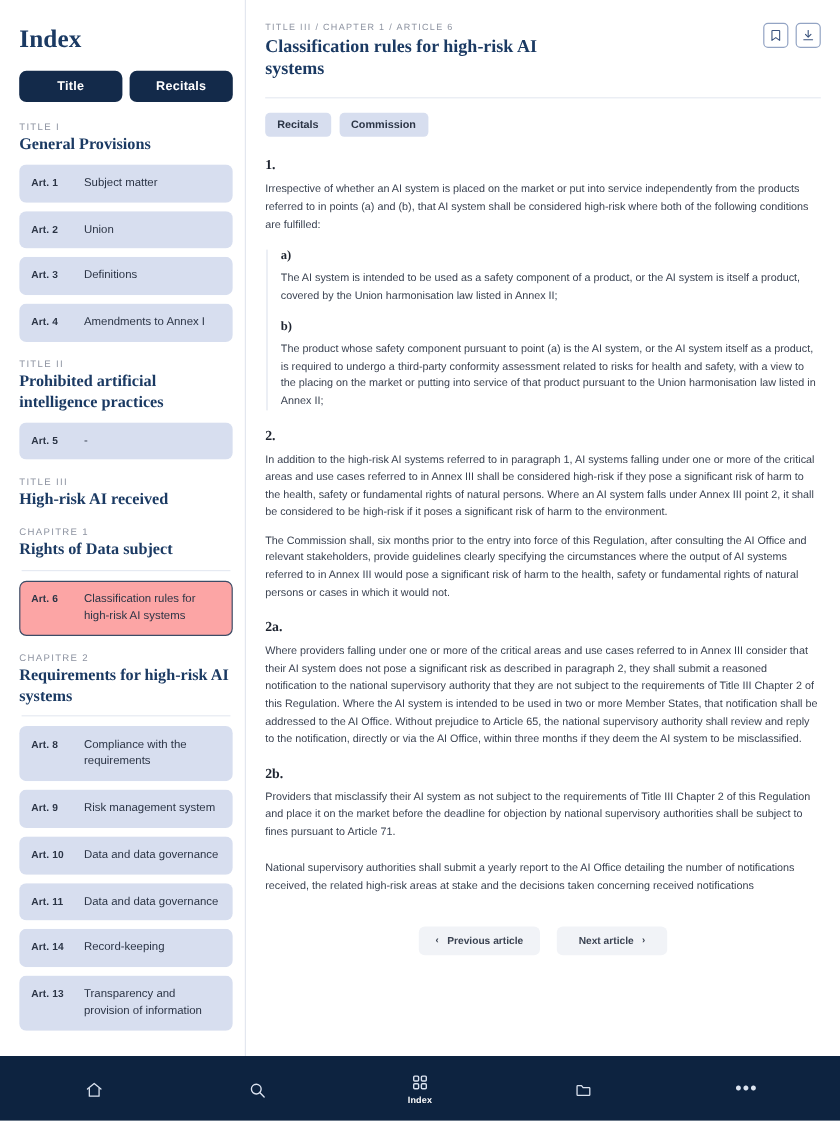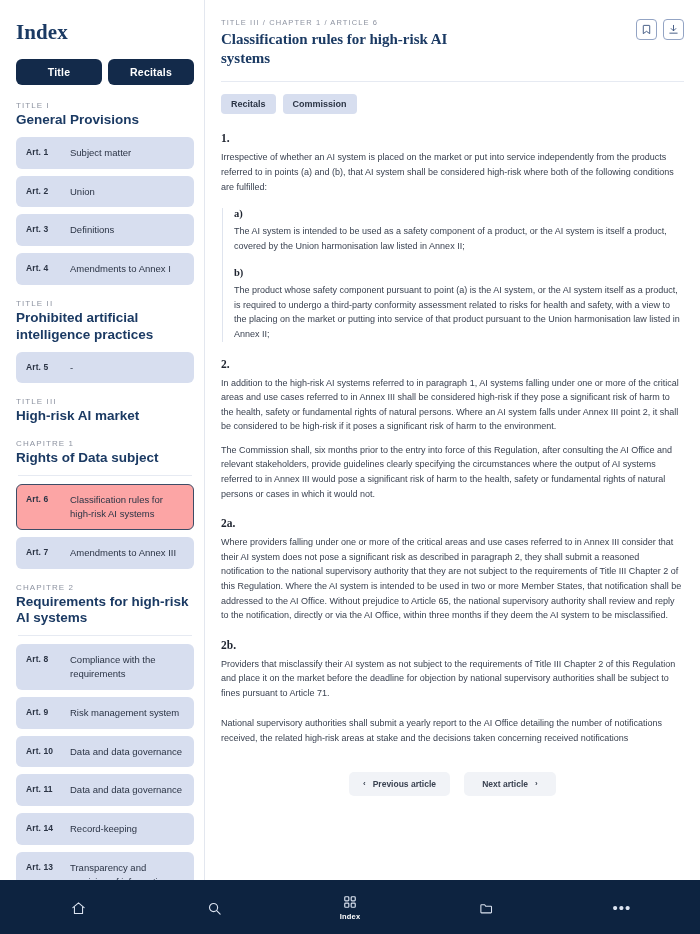--- a/index.html
+++ b/index.html
@@ -66,21 +66,21 @@
   }
   .sec-kicker {
     font-size: 8px;
     letter-spacing: 1.1px;
     color: #8d93a1;
     text-transform: uppercase;
     margin: 14px 0 2px 0;
     font-weight: normal;
   }
   .sec-title {
-    font-family: Liberation Sans, sans-serif;
+    font-family: Liberation Serif, serif;
     font-weight: bold;
     font-size: 13.5px;
     line-height: 1.25;
     color: #1b3a63;
     margin: 0 0 8px 0;
   }
   .sec-rule {
     height: 1px;
     background: #e6eaf2;
     margin: 6px 2px 8px 2px;
@@ -298,33 +298,29 @@
           </div>
           <div class="sec-kicker">TITLE II</div>
           <div class="sec-title">Prohibited artificial intelligence practices</div>
           <div class="art-list">
             <div class="art-item">
               <div class="art-num">Art. 5</div>
               <div class="art-label">-</div>
             </div>
           </div>
           <div class="sec-kicker">TITLE III</div>
-          <div class="sec-title">High-risk AI market</div>
+          <div class="sec-title">High-risk AI received</div>
           <div class="art-list"></div>
           <div class="sec-kicker">CHAPITRE 1</div>
           <div class="sec-title">Rights of Data subject</div>
           <div class="sec-rule"></div>
           <div class="art-list">
             <div class="art-item active">
               <div class="art-num">Art. 6</div>
               <div class="art-label">Classification rules for high-risk AI systems</div>
-            </div>
-            <div class="art-item">
-              <div class="art-num">Art. 7</div>
-              <div class="art-label">Amendments to Annex III</div>
             </div>
           </div>
           <div class="sec-kicker">CHAPITRE 2</div>
           <div class="sec-title">Requirements for high-risk AI systems</div>
           <div class="sec-rule"></div>
           <div class="art-list">
             <div class="art-item">
               <div class="art-num">Art. 8</div>
               <div class="art-label">Compliance with the requirements</div>
             </div>

